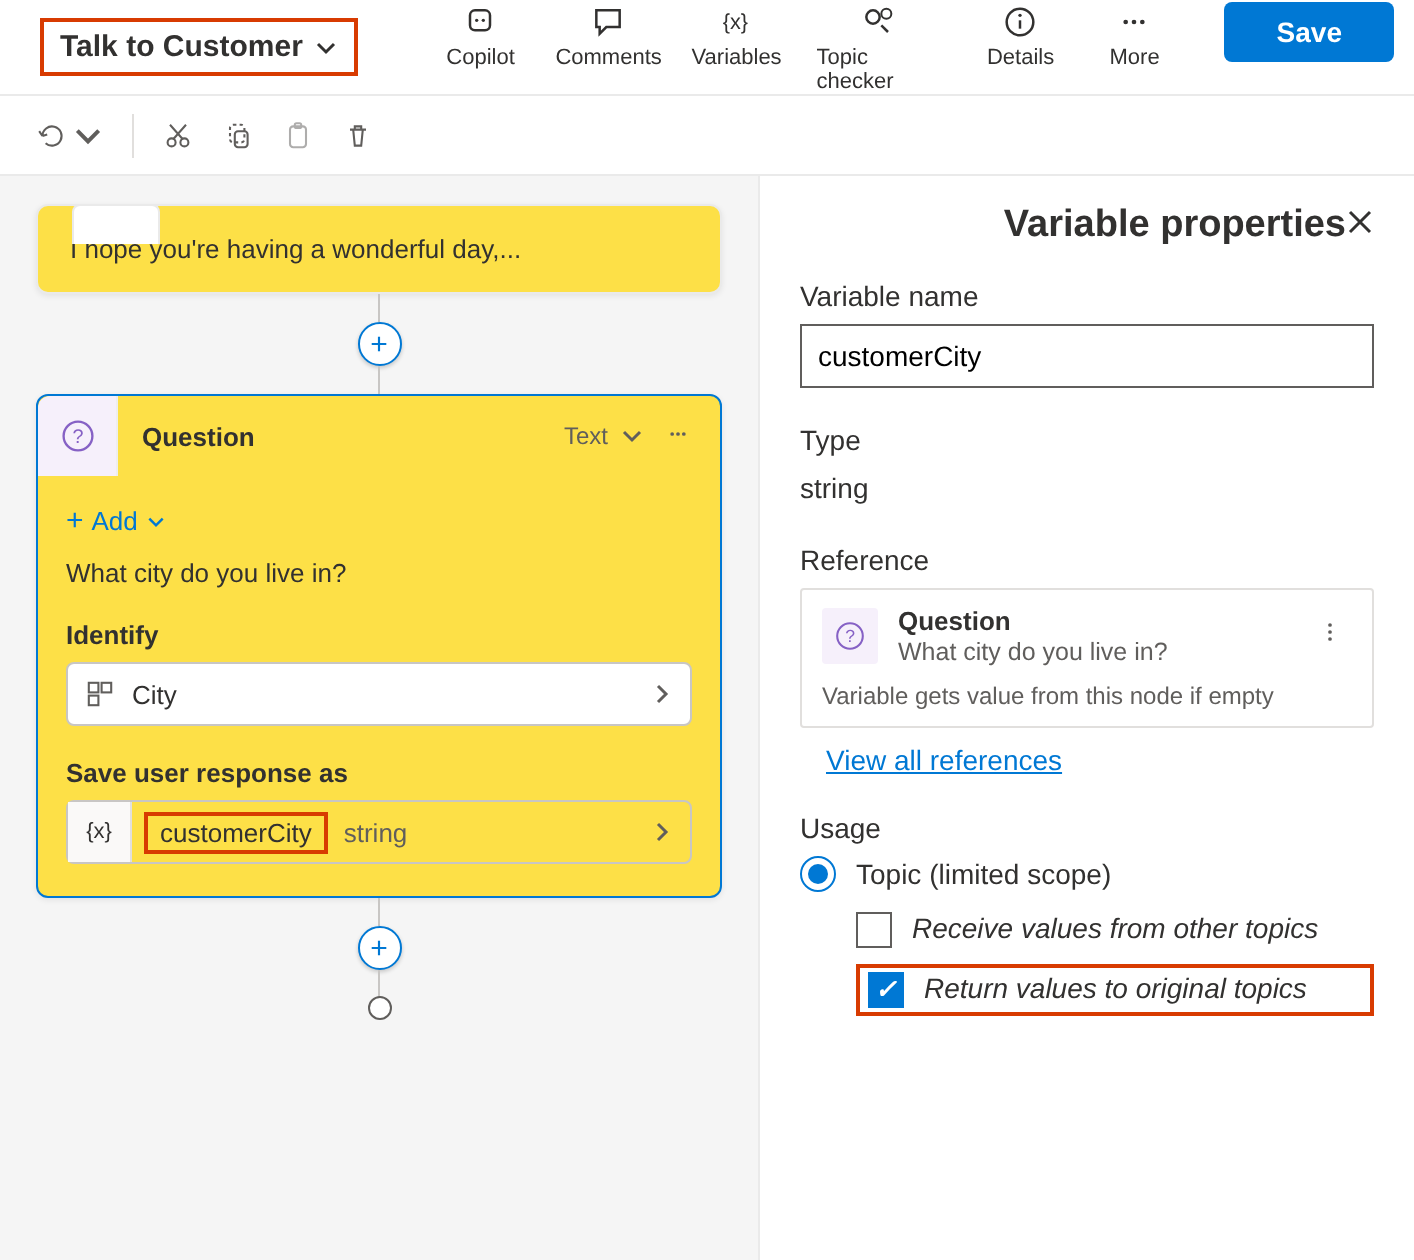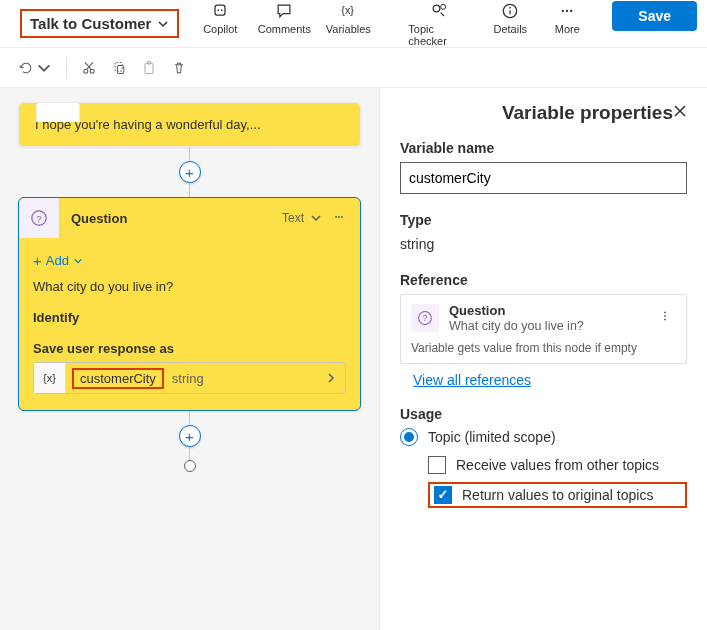--- a/index.html
+++ b/index.html
@@ -51,37 +51,37 @@
   .respfield { border:1px solid #c8c6c4; border-radius:4px; display:flex; align-items:center; height:32px; }
   .respfield .varicon { width:32px; height:100%; display:flex; align-items:center; justify-content:center; border-right:1px solid #e1dfdd; background:#faf9f8; font-size:11px;}
   .varpill { border:2.5px solid #d83b01; padding:1px 6px; font-size:13px; margin-right:8px;}
   .typelabel { color:#605e5c; font-size:13px;}
 
   
   .panel { flex:1; padding: 14px 20px; overflow:auto; }
   .panel-head { display:flex; align-items:center; justify-content:flex-end; margin-bottom:16px;}
   .panel-head h2 { font-size:19px; font-weight:600;}
   .close-x { cursor:pointer; font-size:16px; }
-  .flabel { font-weight:700; font-size:14px; margin-bottom:6px; display:block;}
+  .flabel { font-weight:400; font-size:14px; margin-bottom:6px; display:block;}
   .input-box { width:100%; border:1px solid #605e5c; padding:6px 8px; font-size:14px; height:32px;}
   .section { margin-bottom:18px;}
   .static { font-size:14px; padding:2px 0;}
   .refbox { border:1px solid #e1dfdd; border-radius:2px; }
   .refhead { display:flex; align-items:center; padding:8px 10px;}
   .refhead .ricon { width:28px; height:28px; background:#f6f0fb; border-radius:2px; display:flex; align-items:center; justify-content:center; margin-right:10px;}
   .refhead .rtitle { font-weight:600; font-size:13px; line-height:1.2;}
   .refhead .rsub { font-size:12.5px; color:#605e5c;}
   .refhead .rdots { margin-left:auto; cursor:pointer; padding:4px;}
   .refnote { font-size:12px; color:#605e5c; padding:0 10px 8px 10px;}
   .link { color:#0078d4; text-decoration:underline; font-size:14px; cursor:pointer; display:inline-block; margin-top:8px;margin-left:13px;}
   .radio-row { display:flex; align-items:center; gap:10px; margin-bottom:10px; font-size:14px;}
   .radio { width:18px; height:18px; border-radius:50%; border:1px solid #605e5c; display:inline-flex; align-items:center; justify-content:center; cursor:pointer;}
   .radio.checked { border-color:#0078d4;}
   .radio.checked::after { content:""; width:10px; height:10px; border-radius:50%; background:#0078d4;}
-  .check-row { display:flex; align-items:center; gap:10px; margin:8px 0 8px 28px; font-size:14px;}
+  .check-row { display:flex; gap:10px; margin:8px 0 8px 28px; font-size:14px;font-style:italic;}
   .check { width:18px; height:18px; border:1px solid #605e5c; display:inline-flex; align-items:center; justify-content:center; cursor:pointer;}
   .check.checked { background:#0078d4; border-color:#0078d4; color:#fff;}
   .check.checked::after { content:"✓"; font-size:13px; font-weight:bold;}
   .hl { border:2.5px solid #d83b01; padding:2px 6px 2px 0;}
   .hl .check { margin-left:4px;}
 </style>
 </head>
 <body>
 
 <div class="toolbar">
@@ -106,21 +106,21 @@
           <path d="M5 5h14v10H11l-4 4v-4H5z" fill="none" stroke="#323130" stroke-width="1.5"></path>
         </svg>
       <span>Comments</span>
     </div>
     <div class="tbitem">
       <svg viewBox="0 0 24 24">
           <text x="4" y="16" font-size="13" fill="#323130">{x}</text>
         </svg>
       <span>Variables</span>
     </div>
-    <div class="tbitem" style="width:62px;margin-left:20px;">
+    <div class="tbitem" style="width:62px;">
       <svg viewBox="0 0 24 24">
           <circle cx="9" cy="9" r="4" fill="none" stroke="#323130" stroke-width="1.5"></circle>
           <path d="M14 14l4 4" stroke="#323130" stroke-width="1.5"></path>
           <circle cx="17" cy="7" r="3" fill="none" stroke="#323130" stroke-width="1.2"></circle>
         </svg>
       <span>Topic checker</span>
     </div>
     <div class="tbitem">
       <svg viewBox="0 0 24 24">
           <circle cx="12" cy="12" r="8" fill="none" stroke="#323130" stroke-width="1.5"></circle>
@@ -210,20 +210,31 @@
         <div class="addrow">
           <span style="font-size:15px;">+</span>
           <span>Add</span>
           <svg width="10" height="10" viewBox="0 0 12 12">
               <path d="M2 4l4 4 4-4" fill="none" stroke="#0078d4" stroke-width="1.5"></path>
             </svg>
         </div>
         <div class="qtext">What city do you live in?</div>
 
         <span class="label">Identify</span>
+        <div class="field">
+          <svg class="fxicon" width="16" height="16" viewBox="0 0 20 20">
+              <rect x="3" y="3" width="6" height="6" fill="none" stroke="#605e5c" stroke-width="1.3"></rect>
+              <rect x="11" y="3" width="6" height="6" fill="none" stroke="#605e5c" stroke-width="1.3"></rect>
+              <rect x="3" y="11" width="6" height="6" fill="none" stroke="#605e5c" stroke-width="1.3"></rect>
+            </svg>
+          <span>City</span>
+          <svg class="chevr" width="12" height="12" viewBox="0 0 12 12">
+              <path d="M4 2l4 4-4 4" fill="none" stroke="#605e5c" stroke-width="1.5"></path>
+            </svg>
+        </div>
 
         <span class="label" style="margin-top:16px;">Save user response as</span>
         <div class="respfield">
           <div class="varicon">{x}</div>
           <div style="display:flex;align-items:center;padding-left:6px;flex:1;">
             <span class="varpill">customerCity</span>
             <span class="typelabel">string</span>
           </div>
           <svg class="chevr" style="margin-right:8px;" width="12" height="12" viewBox="0 0 12 12">
               <path d="M4 2l4 4-4 4" fill="none" stroke="#605e5c" stroke-width="1.5"></path>

